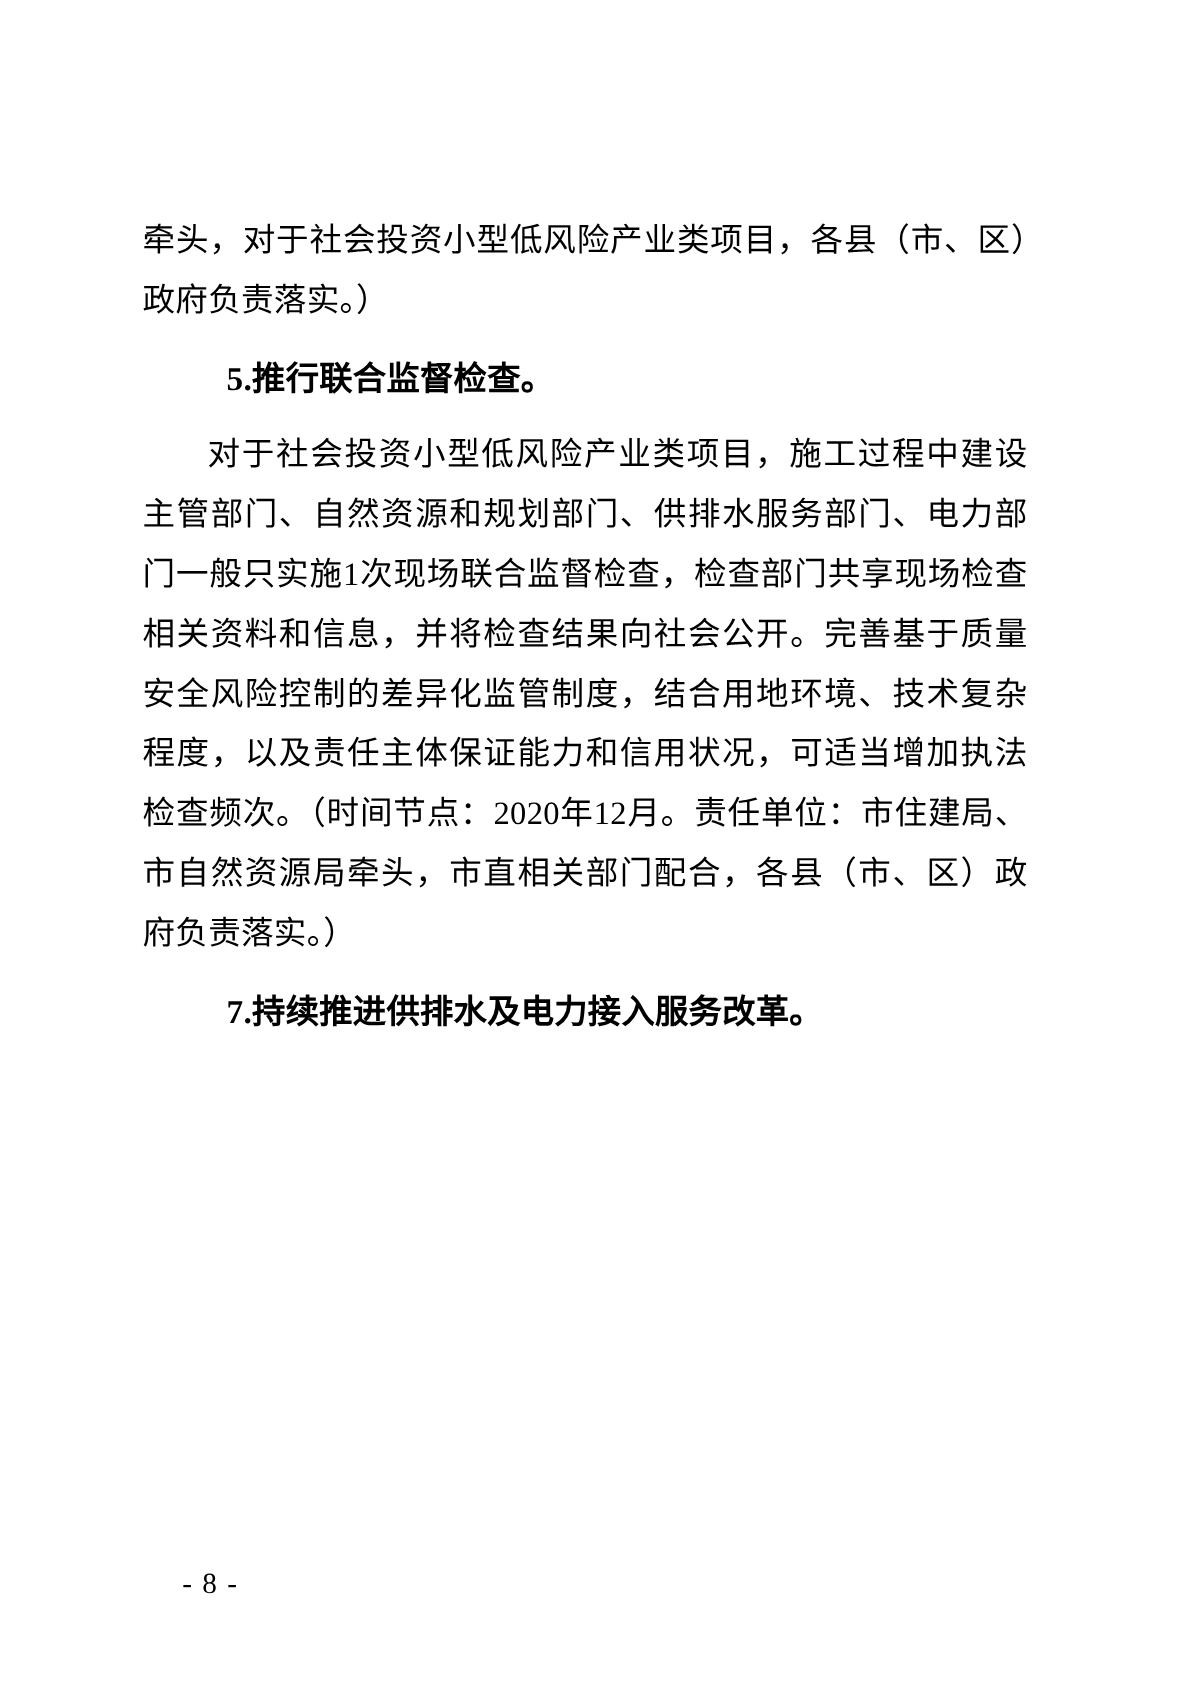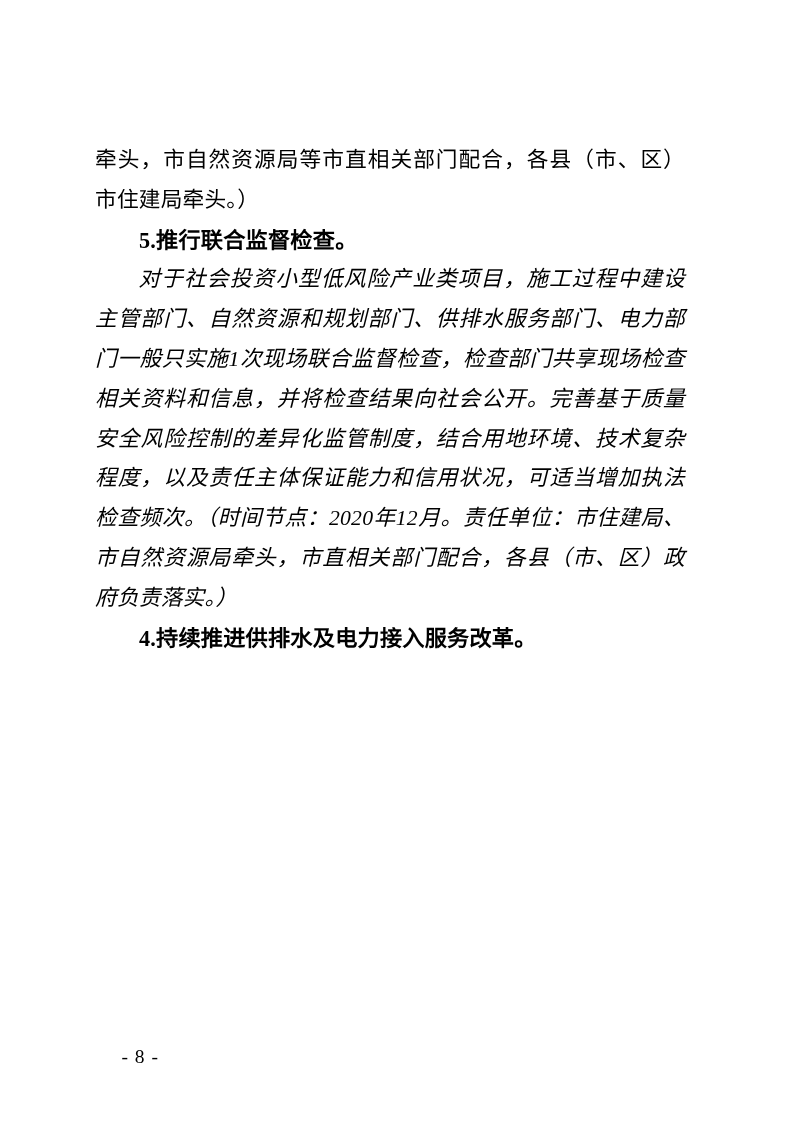--- a/index.html
+++ b/index.html
@@ -30,29 +30,28 @@
   .para {
     margin: 0;
     font-size: 21.7px;
     line-height: 39.8px;
     text-align: justify;
     text-justify: inter-ideograph;
     letter-spacing: 0.2px;
   }
   .para.indent {
     text-indent: 2em;
-    font-style: italic;
   }
   .para.continuation {
     text-indent: 0;
   }
   
 
   .heading {
-    margin: 0;
+    margin: 12px;
     font-size: 22.2px;
     line-height: 39.8px;
     font-weight: 700;
     text-indent: 44px;
     text-align: left;
     letter-spacing: 0.2px;
     font-family: "Liberation Serif", "DejaVu Serif", serif;
   }
 
   
@@ -68,27 +67,27 @@
     white-space: pre;
   }
 </style>
 </head>
 <body>
 
 <div class="page">
 
   <main class="doc-body">
 
-    <p class="para continuation">牵头，市自然资源局等市直相关部门配合，各县（市、区）市住建局牵头。）</p>
+    <p class="para continuation">牵头，对于社会投资小型低风险产业类项目，各县（市、区）政府负责落实。）</p>
 
     <h2 class="heading">5.推行联合监督检查。</h2>
 
     <p class="para indent">对于社会投资小型低风险产业类项目，施工过程中建设主管部门、自然资源和规划部门、供排水服务部门、电力部门一般只实施1次现场联合监督检查，检查部门共享现场检查相关资料和信息，并将检查结果向社会公开。完善基于质量安全风险控制的差异化监管制度，结合用地环境、技术复杂程度，以及责任主体保证能力和信用状况，可适当增加执法检查频次。（时间节点：2020年12月。责任单位：市住建局、市自然资源局牵头，市直相关部门配合，各县（市、区）政府负责落实。）</p>
 
-    <h2 class="heading">4.持续推进供排水及电力接入服务改革。</h2>
+    <h2 class="heading">7.持续推进供排水及电力接入服务改革。</h2>
 
 
   </main>
 
   <footer class="page-footer">
     <span>- 8 -</span>
   </footer>
 
 </div>
 

